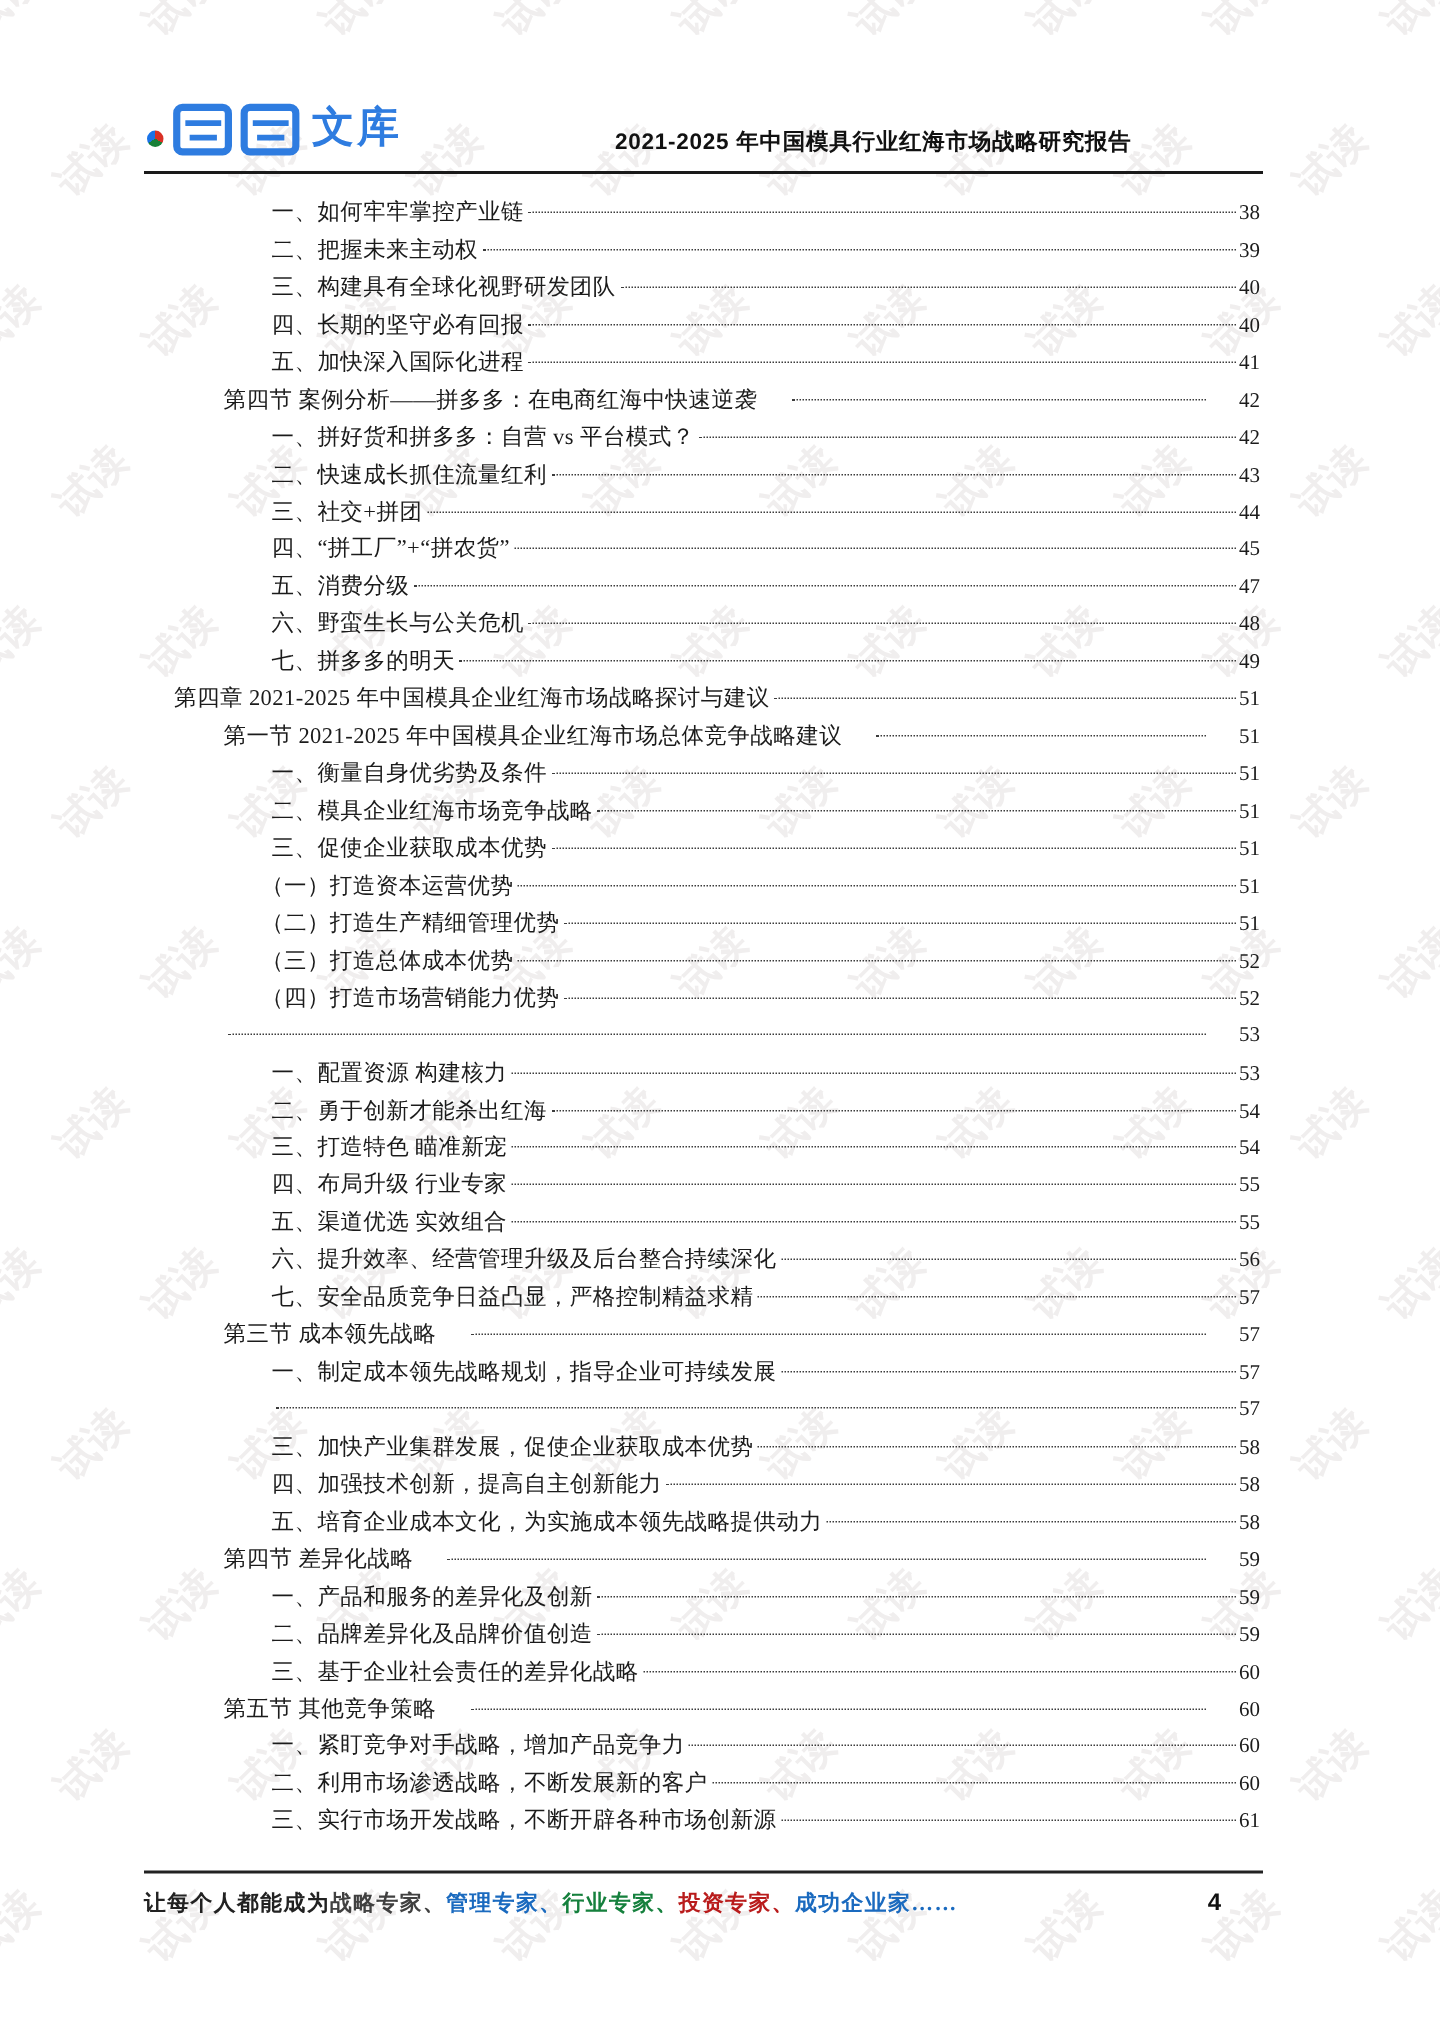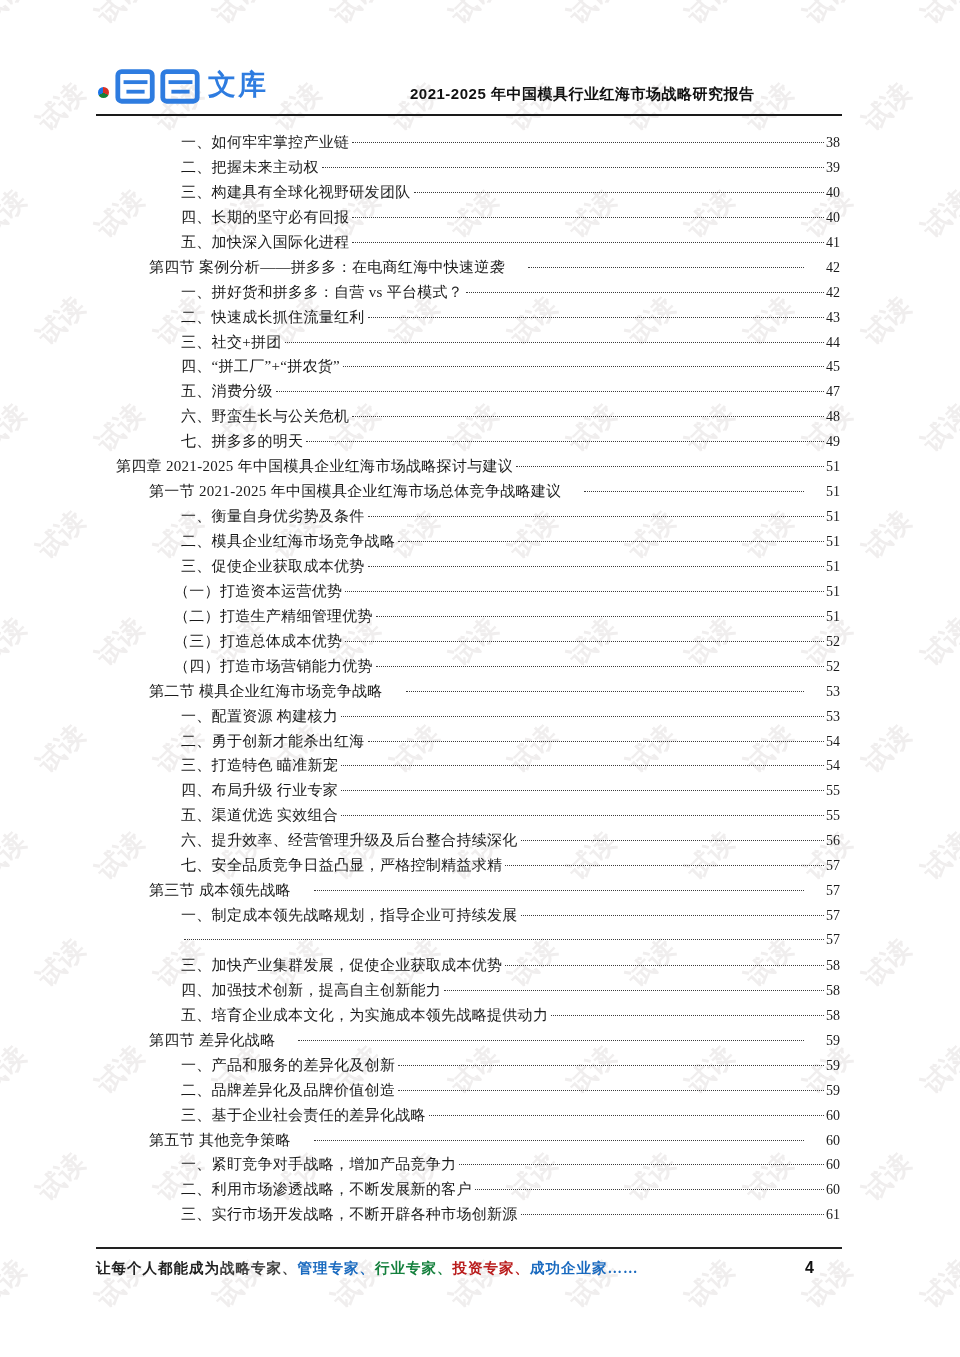--- a/index.html
+++ b/index.html
@@ -341,21 +341,20 @@
         <span class="toc-title">（三）打造总体成本优势</span>
         <span class="leader"></span>
         <span class="toc-page">52</span>
       </div>
       <div class="toc-row indent-4">
         <span class="toc-title">（四）打造市场营销能力优势</span>
         <span class="leader"></span>
         <span class="toc-page">52</span>
       </div>
       <div class="toc-row indent-2">
-        <span class="toc-title">第二节 模具企业红海市场竞争战略</span>
         <span class="leader"></span>
         <span class="toc-page">53</span>
       </div>
       <div class="toc-row indent-3">
         <span class="toc-title">一、配置资源 构建核力</span>
         <span class="leader"></span>
         <span class="toc-page">53</span>
       </div>
       <div class="toc-row indent-3">
         <span class="toc-title">二、勇于创新才能杀出红海</span>

